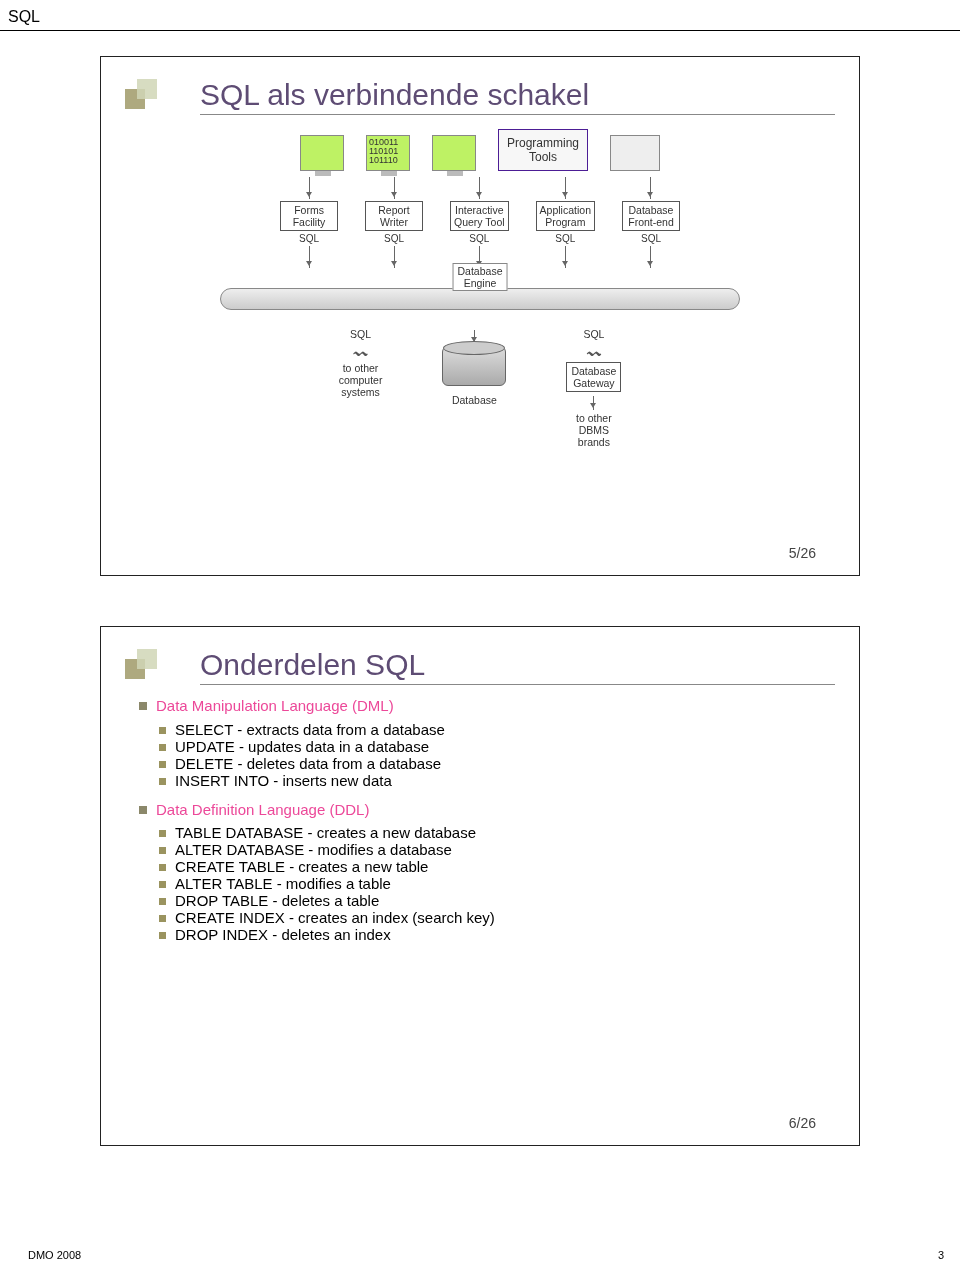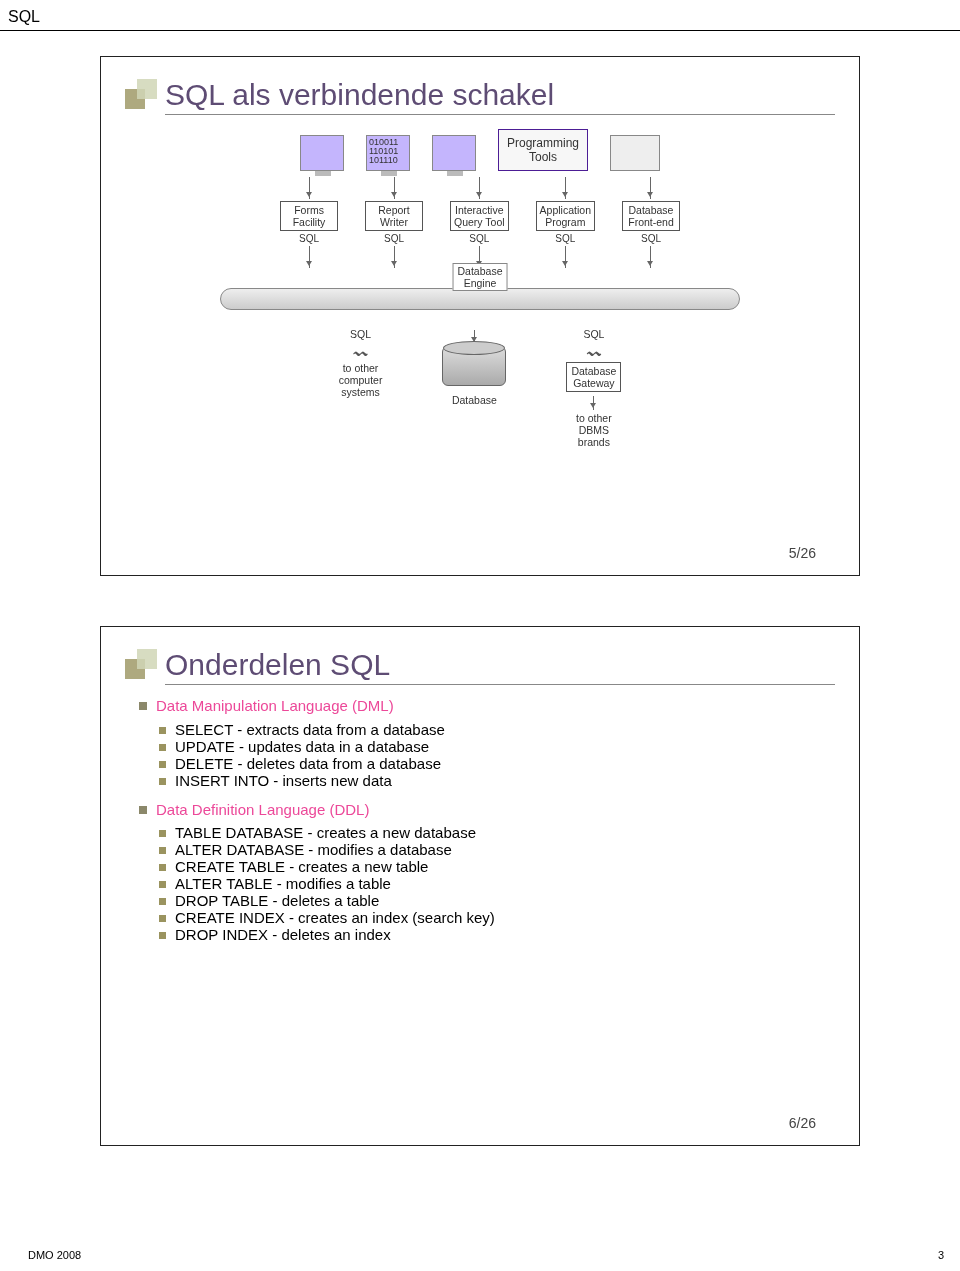--- a/index.html
+++ b/index.html
@@ -39,38 +39,39 @@
   .title-deco .sq1 { position:absolute; left:0; top:14px; width:20px; height:20px; background:#9a935f; opacity:.8;}
   .title-deco .sq2 { position:absolute; left:12px; top:4px; width:20px; height:20px; background:#d0d6b6; opacity:.85;}
   .slide-title {
     font-size: 30px;
     color: #5e4c74;
     font-weight: 400;
     border-bottom: 1px solid #888;
     line-height: 1.15;
     padding-bottom: 2px;
     flex: 1;
+    margin-left: 35px;
   }
   .page-num {
     position: absolute;
     right: 43px;
     bottom: 14px;
     font-size: 14px;
     color: #444;
   }
   .diagram {
     margin: 14px auto 0 auto;
     width: 620px;
     position: relative;
     font-size: 11px;
     color: #333;
   }
   .row { display:flex; justify-content:center; align-items:flex-end; gap:22px; }
   .monitor {
-    width: 44px; height: 36px; border:1px solid #888; background:#c4b5fd; position:relative;
+    width: 44px; height: 36px; border:1px solid #888; background:#bef264; position:relative;
   }
   .monitor::after{ content:""; position:absolute; left:14px; bottom:-6px; width:16px; height:5px; background:#bbb;}
   .binary { font-size:9px; line-height:1; text-align:left; padding:2px;}
   .programming-tools { border:1px solid #4c1d95; padding:6px 8px; background:#f7f7f7; font-size:12px;}
   .computer-icon {
     width: 50px; height: 36px; border:1px solid #888; background:#eee;
   }
   .arrow-down { width:1px; height:22px; background:#666; margin:2px auto; position:relative;}
   .arrow-down::after{content:"";position:absolute;left:-3px;bottom:-1px;border:3px solid transparent;border-top:5px solid #666;}
   .box {

